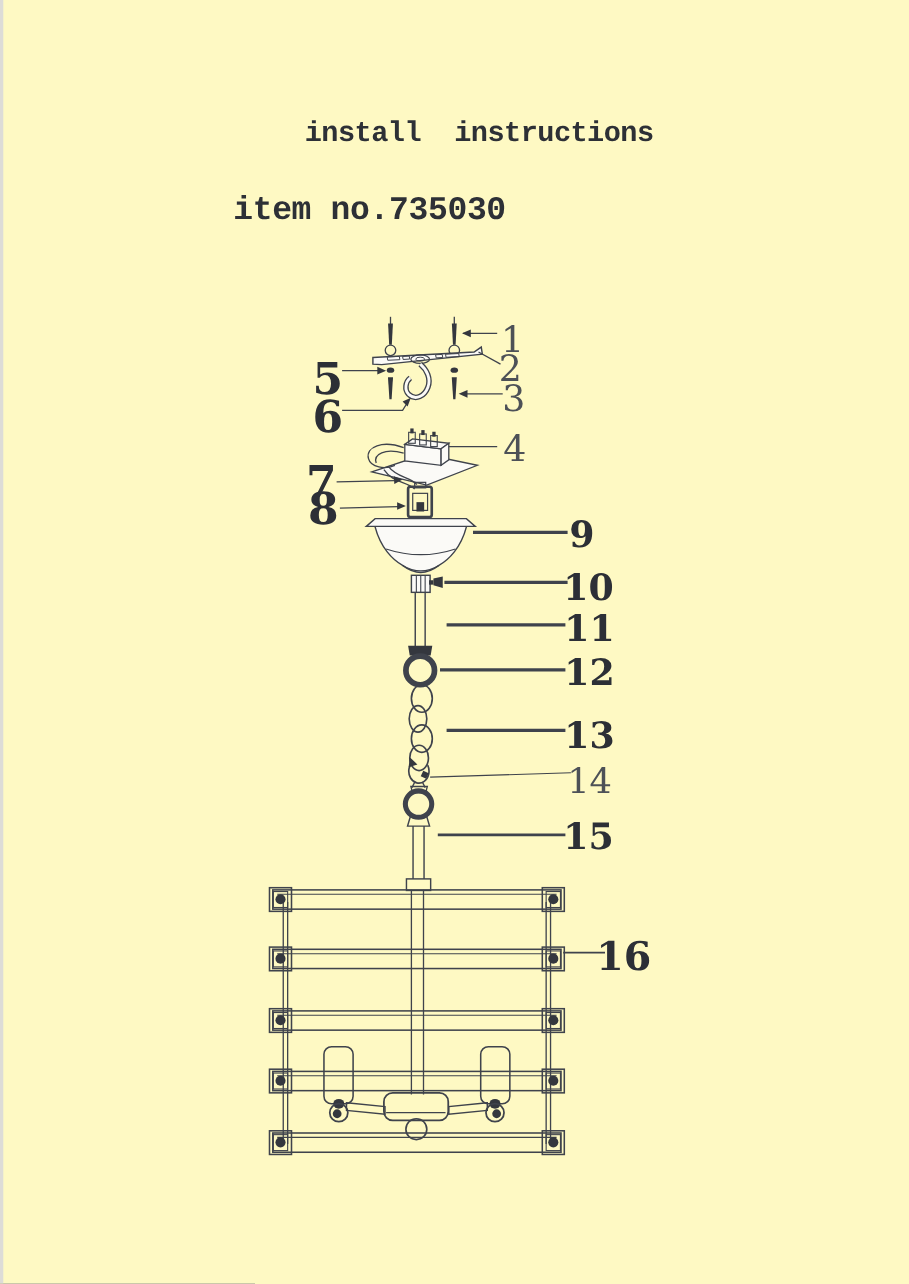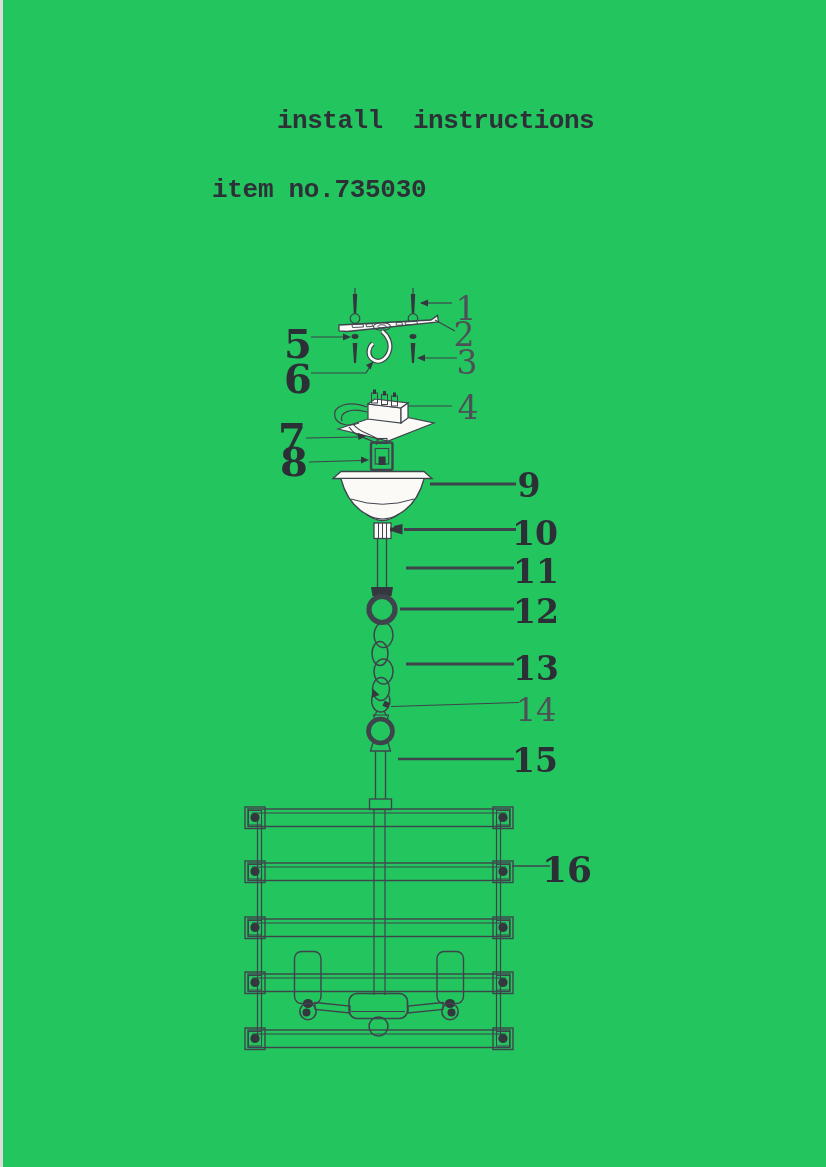--- a/index.html
+++ b/index.html
@@ -1,35 +1,35 @@
 <!DOCTYPE html>
 <html><head>
 <meta charset="utf-8">
 <style>
   html,body{margin:0;padding:0;background:#888;}
   .sheet{
     position:relative;
     width:826px;height:1167px;
-    background:#22c55e;
+    background:#fef9c3;
     font-family:"Liberation Mono", monospace;
     overflow:hidden;
     margin:0 auto;
   }
   .scan-edge{
     position:absolute;left:0;top:0;width:3px;height:100%;
     background:#dddcd7;
   }
   .title{
     position:absolute;left:277px;top:106px;
     font-size:26px;letter-spacing:-0.5px;
     color:#2d3036;white-space:pre;font-weight:bold;
   }
   .item-no{
     position:absolute;left:212px;top:175px;
-    font-size:26px;letter-spacing:-0.3px;
+    font-size:30px;letter-spacing:-0.3px;
     color:#2d3036;white-space:pre;font-weight:bold;
   }
   svg.diagram{position:absolute;left:0;top:0;}
   .ink{stroke:#3f434c;fill:none;}
   .inkfill{fill:#34373e;stroke:none;}
   .paper{fill:#fbfaf7;}
   text.plbl{font-family:"DejaVu Serif", serif;fill:#2c2f36;text-anchor:middle;}
   text.plbl.thin{font-weight:400;fill:#4d5157;}
   text.plbl.bold{font-weight:700;}
 </style>

